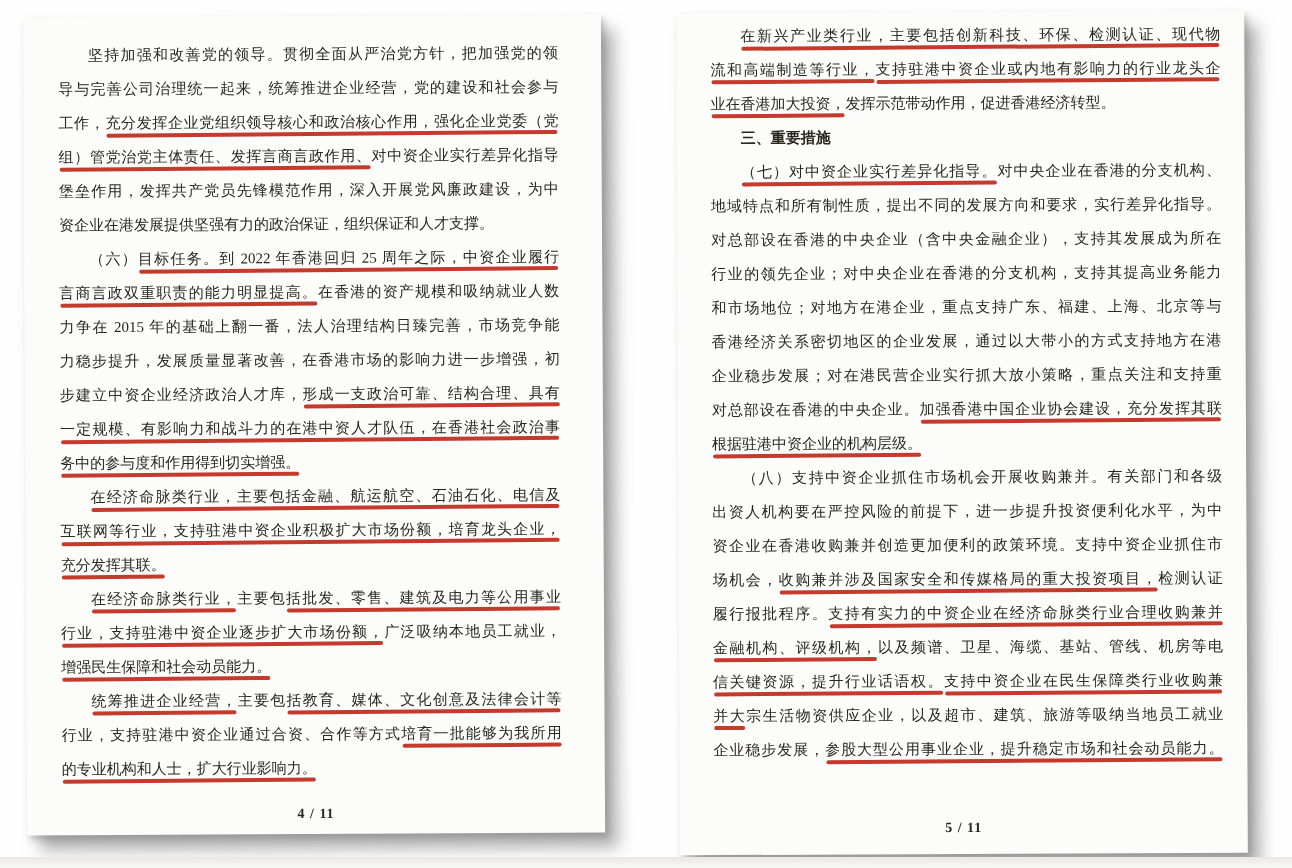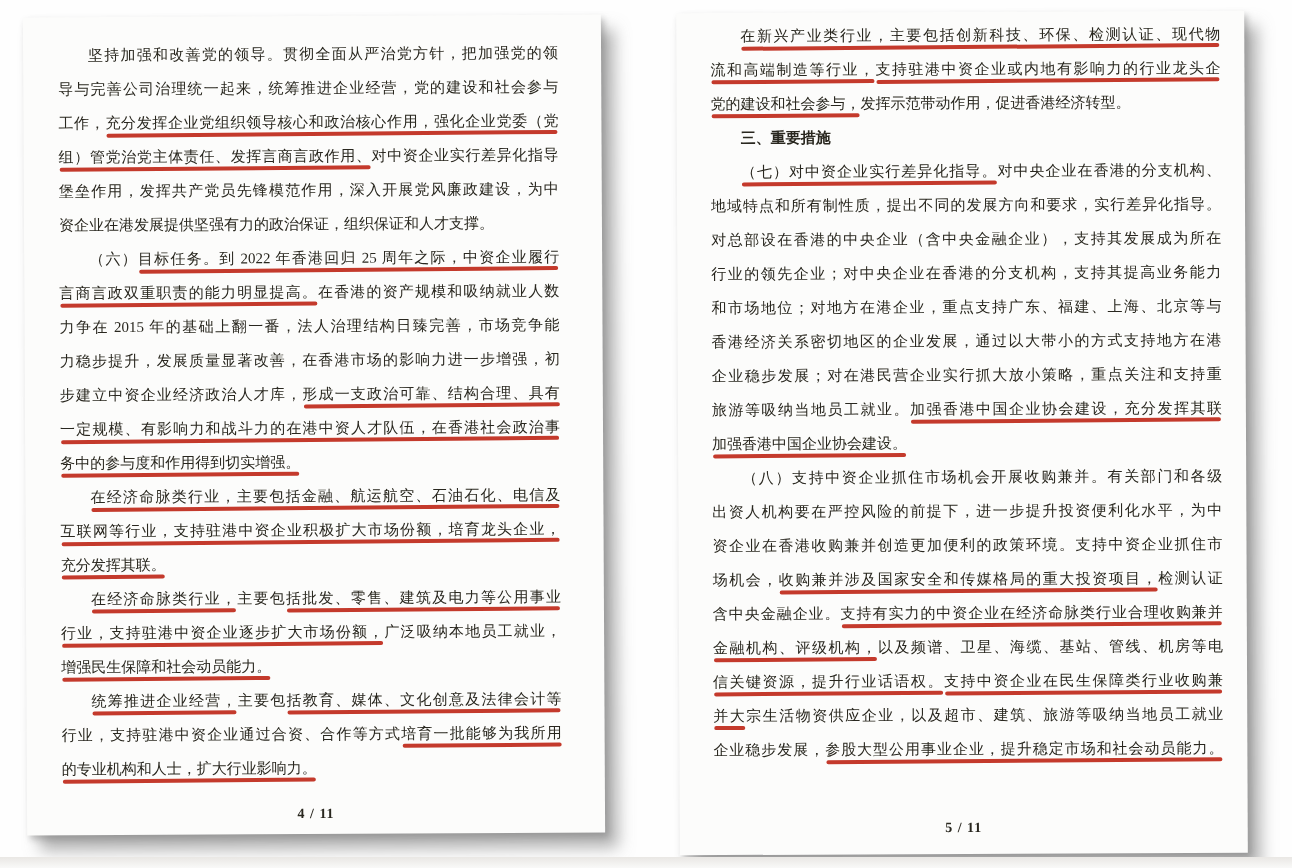--- a/index.html
+++ b/index.html
@@ -79,42 +79,42 @@
           <div class="line"><span class="seg u">的专业机构和人士，扩大行业影响力。</span></div>
         </div>
       </div>
       <div class="pagenum">4 / 11</div>
     </div>
     <div class="page" id="page-5">
       <div class="page-body">
         <div>
           <div class="line just ind"><span class="seg u">在新兴产业类行业，主要包括创新科技、环保、检测认证、现代物</span></div>
           <div class="line just"><span class="seg u">流和高端制造等行业，</span><span class="seg u">支持驻港中资企业或内地有影响力的行业龙头企</span></div>
-          <div class="line"><span class="seg u">党的建设和社会参与，</span><span class="seg">发挥示范带动作用，促进香港经济转型。</span></div>
+          <div class="line"><span class="seg u">业在香港加大投资，</span><span class="seg">发挥示范带动作用，促进香港经济转型。</span></div>
         </div>
         <div>
           <div class="line ind bold"><span class="seg">三、重要措施</span></div>
         </div>
         <div>
           <div class="line just ind"><span class="seg u">（七）对中资企业实行差异化指导。</span><span class="seg">对中央企业在香港的分支机构、</span></div>
           <div class="line just"><span class="seg">地域特点和所有制性质，提出不同的发展方向和要求，实行差异化指导。</span></div>
           <div class="line just"><span class="seg">对总部设在香港的中央企业（含中央金融企业），支持其发展成为所在</span></div>
           <div class="line just"><span class="seg">行业的领先企业；对中央企业在香港的分支机构，支持其提高业务能力</span></div>
           <div class="line just"><span class="seg">和市场地位；对地方在港企业，重点支持广东、福建、上海、北京等与</span></div>
           <div class="line just"><span class="seg">香港经济关系密切地区的企业发展，通过以大带小的方式支持地方在港</span></div>
           <div class="line just"><span class="seg">企业稳步发展；对在港民营企业实行抓大放小策略，重点关注和支持重</span></div>
-          <div class="line just"><span class="seg">旅游等吸纳当地员工就业。</span><span class="seg u">加强香港中国企业协会建设，充分发挥其联</span></div>
-          <div class="line"><span class="seg u">加强香港中国企业协会建设。</span></div>
+          <div class="line just"><span class="seg">对总部设在香港的中央企业。</span><span class="seg u">加强香港中国企业协会建设，充分发挥其联</span></div>
+          <div class="line"><span class="seg u">根据驻港中资企业的机构层级。</span></div>
         </div>
         <div>
           <div class="line just ind"><span class="seg">（八）支持中资企业抓住市场机会开展收购兼并。有关部门和各级</span></div>
           <div class="line just"><span class="seg">出资人机构要在严控风险的前提下，进一步提升投资便利化水平，为中</span></div>
           <div class="line just"><span class="seg">资企业在香港收购兼并创造更加便利的政策环境。支持中资企业抓住市</span></div>
           <div class="line just"><span class="seg">场机会，</span><span class="seg u">收购兼并涉及国家安全和传媒格局的重大投资项目，</span><span class="seg">检测认证</span></div>
-          <div class="line just"><span class="seg">含中央金融企业。</span><span class="seg u">支持有实力的中资企业在经济命脉类行业合理收购兼并</span></div>
+          <div class="line just"><span class="seg">履行报批程序。</span><span class="seg u">支持有实力的中资企业在经济命脉类行业合理收购兼并</span></div>
           <div class="line just"><span class="seg u">金融机构、评级机构，</span><span class="seg">以及频谱、卫星、海缆、基站、管线、机房等电</span></div>
           <div class="line just"><span class="seg u">信关键资源，提升行业话语权。</span><span class="seg u">支持中资企业在民生保障类行业收购兼</span></div>
           <div class="line just"><span class="seg u">并大</span><span class="seg">宗生活物资供应企业，以及超市、建筑、旅游等吸纳当地员工就业</span></div>
           <div class="line just"><span class="seg">企业稳步发展，</span><span class="seg u">参股大型公用事业企业，提升稳定市场和社会动员能力。</span></div>
         </div>
       </div>
       <div class="pagenum">5 / 11</div>
     </div>
   </div>
 

